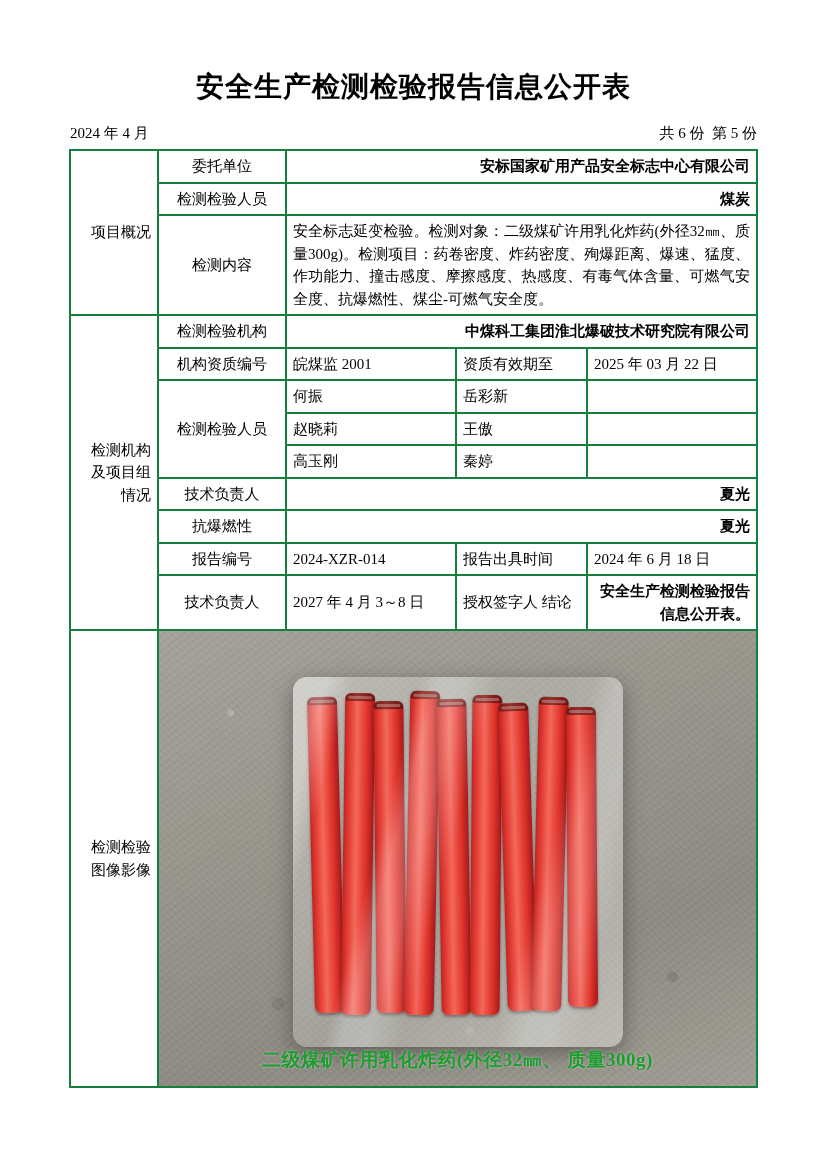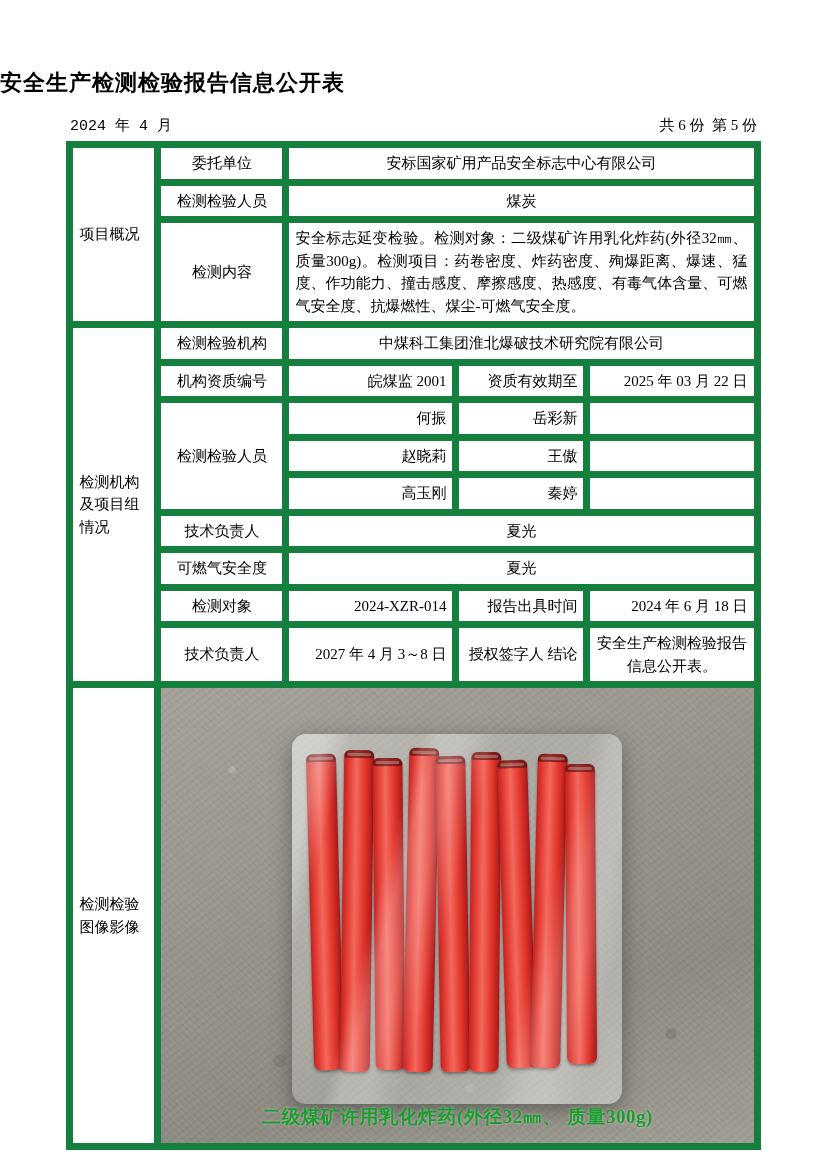--- a/index.html
+++ b/index.html
@@ -16,65 +16,66 @@
     overflow: hidden;
   }
   .page {
     width: 827px;
     height: 1169px;
     box-sizing: border-box;
     padding: 0;
     position: relative;
   }
   .doc-title {
-    text-align: left;
-    font-size: 22px;
+    text-align: center;
+    font-size: 28px;
     font-weight: bold;
     letter-spacing: 1px;
     margin-top: 68px;
     font-family: "Liberation Sans", "DejaVu Sans", sans-serif;
   }
   .meta-row {
     display: flex;
     justify-content: space-between;
     align-items: flex-end;
     margin: 18px 70px 6px 70px;
     font-size: 15px;
   }
-  .meta-left { white-space: pre; font-family: Liberation Mono, monospace; }
+  .meta-left { white-space: pre; }
   .meta-right { white-space: pre; text-align: center; }
 
   table.main {
     border-collapse: collapse;
     width: 687px;
     margin: 0 auto;
     table-layout: fixed;
   }
   table.main td {
-    border: 7px solid #15803d;
+    border: 2px solid #15803d;
     padding: 4px 6px;
     font-size: 15px;
     vertical-align: middle;
     line-height: 1.5;
   }
   td.label-cell {
     text-align: center;
     white-space: pre-line;
   }
   td.section-cell {
-    text-align: left;
+    text-align: right;
     white-space: pre-line;
     font-size: 15px;
   }
   td.value-cell {
-    text-align: center;
+    text-align: right;
     padding-left: 8px;
+    font-weight: bold;
   }
   td.center-cell {
-    text-align: right;
+    text-align: left;
   }
   td.para-cell {
     text-align: justify;
     line-height: 1.62;
     padding: 6px 8px;
   }
   .photo-cell {
     padding: 0 !important;
     height: 455px;
     vertical-align: top;
@@ -233,25 +234,25 @@
       <tr>
         <td class="center-cell">高玉刚</td>
         <td class="center-cell">秦婷</td>
         <td class="center-cell"></td>
       </tr>
       <tr>
         <td class="label-cell">技术负责人</td>
         <td class="value-cell" colspan="3">夏光</td>
       </tr>
       <tr>
-        <td class="label-cell">可燃气安全度</td>
+        <td class="label-cell">抗爆燃性</td>
         <td class="value-cell" colspan="3">夏光</td>
       </tr>
       <tr>
-        <td class="label-cell">检测对象</td>
+        <td class="label-cell">报告编号</td>
         <td class="center-cell">2024-XZR-014</td>
         <td class="center-cell">报告出具时间</td>
         <td class="center-cell">2024 年 6 月 18 日</td>
       </tr>
       <tr>
         <td class="label-cell">技术负责人</td>
         <td class="center-cell">2027 年 4 月 3～8 日</td>
         <td class="center-cell">授权签字人
 结论</td>
         <td class="value-cell">安全生产检测检验报告信息公开表。</td>

